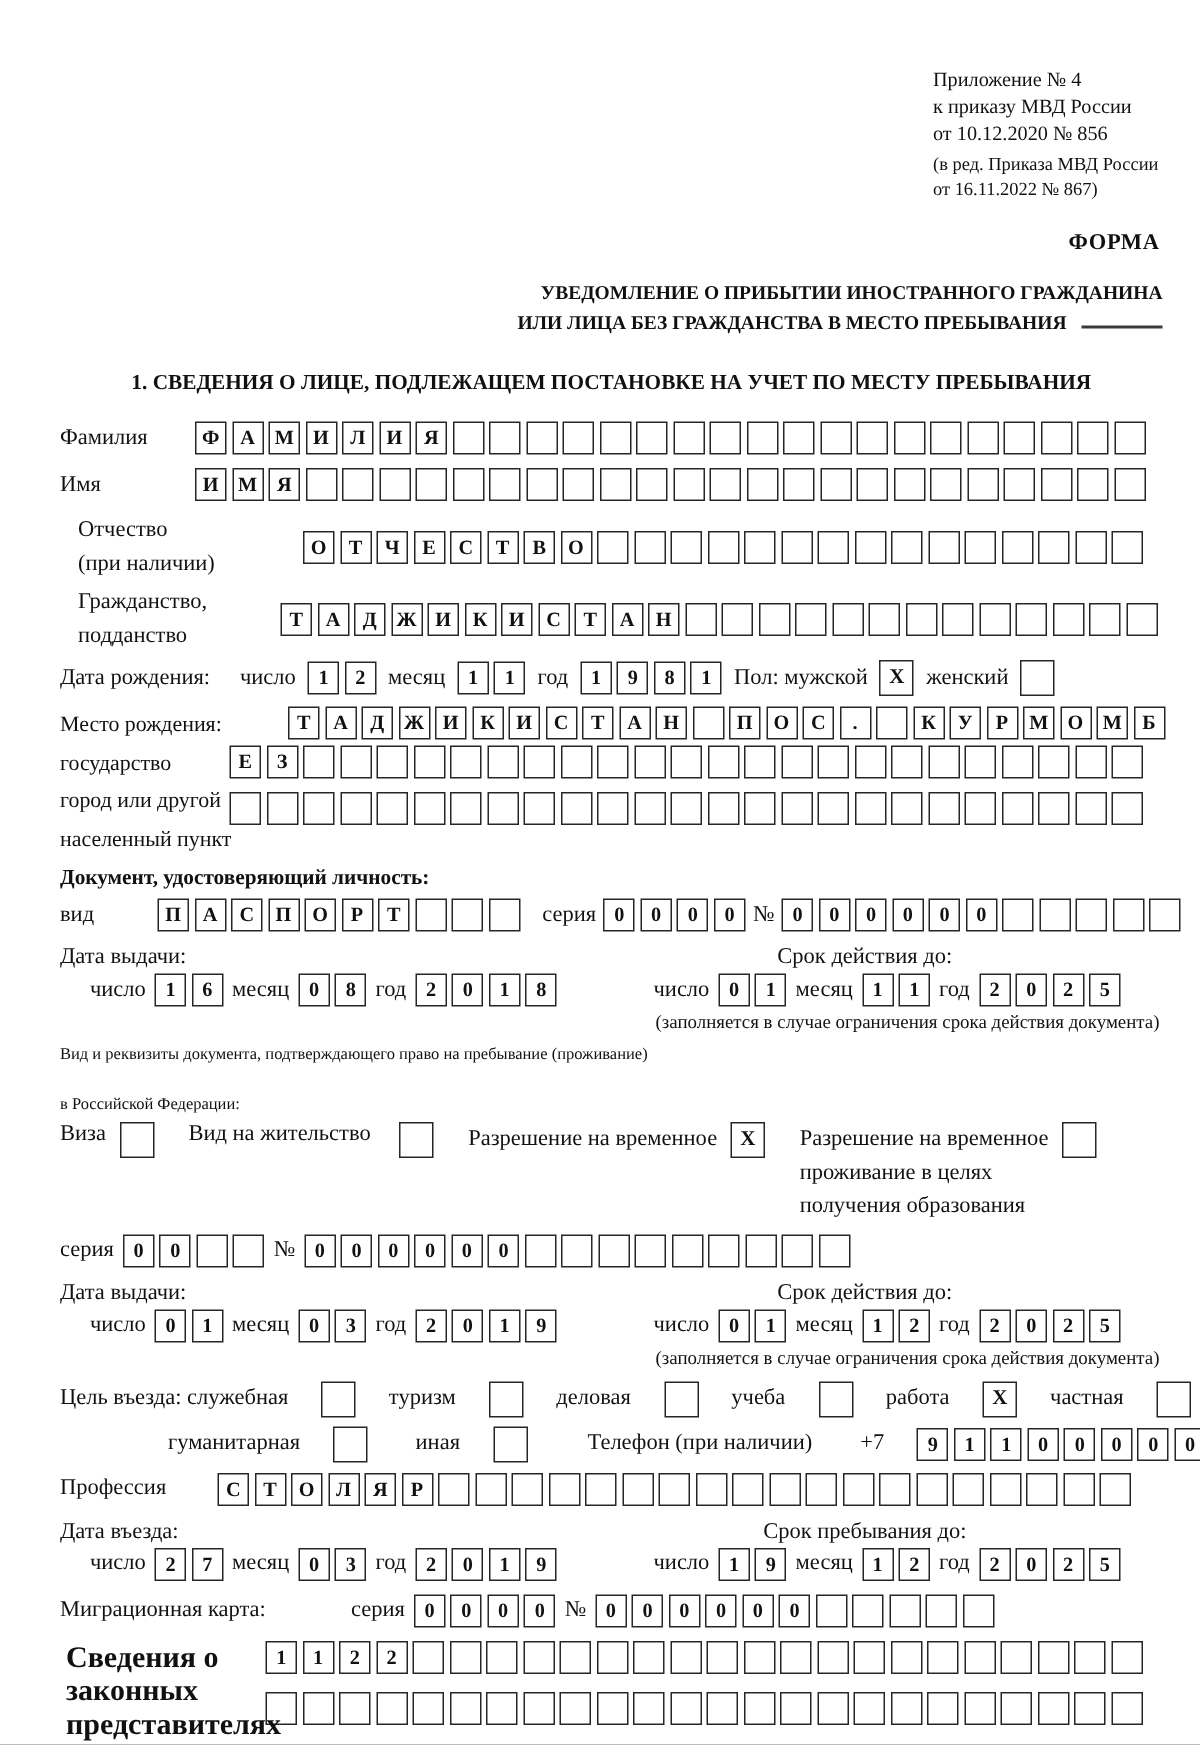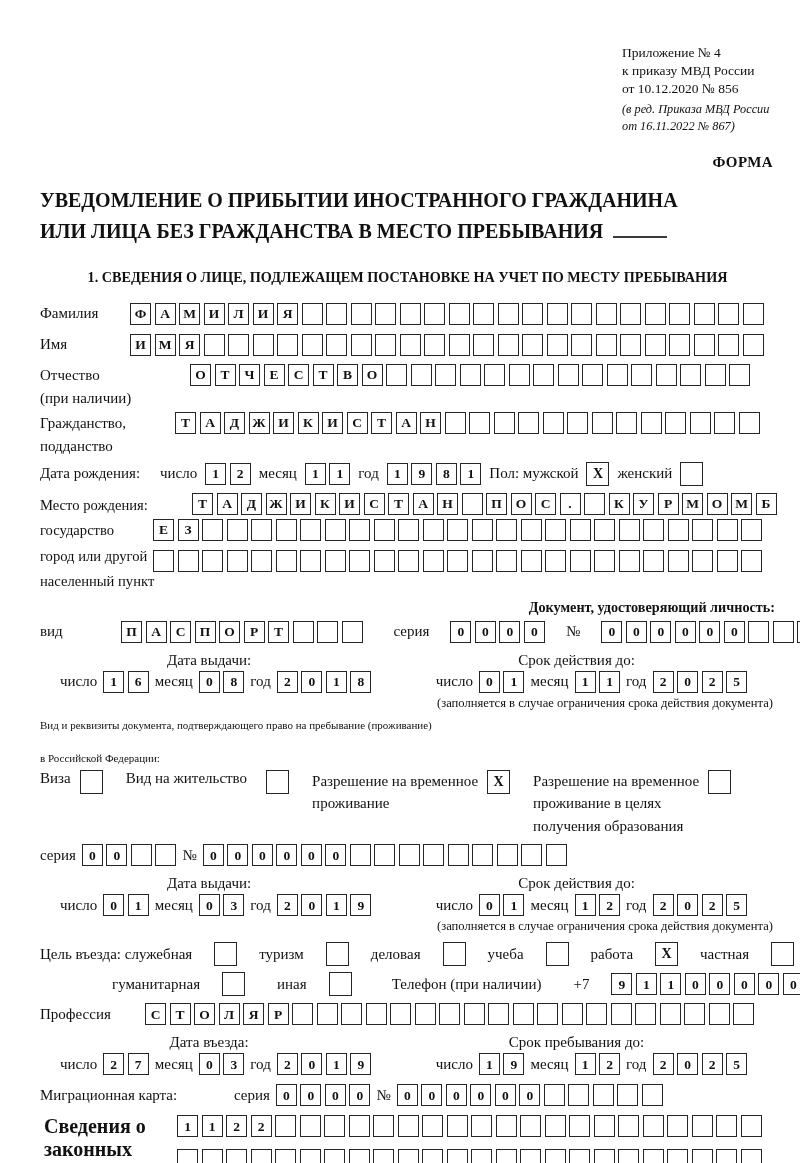--- a/index.html
+++ b/index.html
@@ -1,44 +1,44 @@
 <!DOCTYPE html>
 <html><head>
 <meta charset="utf-8">
 <style>
   * { margin:0; padding:0; box-sizing:border-box; }
   html,body { background:#888; }
   body { width:800px; margin:0 auto; font-family:"Liberation Serif","DejaVu Serif",serif; color:#111; }
   .page { width:800px; height:1163px; background:#fff; padding:44px 25px 2px 40px; position:relative; overflow:hidden; }
 
   .hdr { margin-left:582px; font-size:13.5px; line-height:1.32; }
-  .hdr .sub { font-size:12.3px; margin-top:4px;font-style:italic; }
+  .hdr .sub { font-size:12.3px; margin-top:4px; }
   .forma { text-align:right; font-weight:bold; font-size:15px; margin-top:20px; padding-right:2px; letter-spacing:.4px; }
 
-  .title { text-align:left; font-weight:bold; font-size:20px; line-height:1.55; margin-top:14px; }
+  .title { text-align:right; font-weight:bold; font-size:13px; line-height:1.55; margin-top:14px; }
   .blank-line { display:inline-block; width:54px; height:.85em; border-bottom:2.5px solid #3a3a3a; margin-left:10px; }
 
   .sec { text-align:center; font-weight:bold; font-size:14.2px; margin-top:22px; }
 
   .row { display:flex; align-items:center; margin-top:7px; min-height:24px; font-size:15px; }
-  .row.top { align-items:flex-start; }
+  .row.top { align-items:center;margin-left:12px; }
   .lbl { flex:none; font-size:15px; }
   .lbl2 { line-height:23px; }
-  .g4  { gap:21px; } .g5 { gap:22px; } .g6 { gap:6px; } .g8 { gap:8px; }
+  .g4  { gap:5px; } .g5 { gap:22px; } .g6 { gap:6px; } .g8 { gap:8px; }
 
   .boxes { display:flex; gap:3.5px; flex:none; }
   .cell { width:21px; height:22px; border:1.6px solid #262626; background:#fff; flex:none;
           display:flex; align-items:center; justify-content:center;
           font-weight:bold; font-size:13.5px; line-height:1; }
   .cb .cell { width:23px; height:24px; font-size:14px; }
 
-  .center-bold { text-align:right; font-weight:bold; font-size:14.2px; margin-top:8px; }
+  .center-bold { text-align:left; font-weight:bold; font-size:14.2px; margin-top:8px; }
 
   .dates-head { display:flex; margin-top:8px; font-size:15px; }
-  .dates-head .dh-l { width:46%; text-align:center; }
+  .dates-head .dh-l { width:46%; }
   .dates-head .dh-r { width:54%; text-align:center; }
   .dates-row { display:flex; margin-top:2px; }
   .dgroup { display:flex; align-items:center; gap:6px; font-size:15px; flex:none; }
   .dg-l { margin-left:20px; }
   .dg-r { margin-left:auto; margin-right:28px; }
   .note-r { text-align:right; font-size:12.6px; margin-top:3px; padding-right:2px; }
 
   .plain { font-size:11px; margin-top:8px; }
 
   .viza-row { display:flex; align-items:flex-start; gap:9px; margin-top:6px; font-size:15px; }
@@ -420,21 +420,20 @@
     <span class="lbl">Виза</span>
     <span class="boxes cb">
         <span class="cell"></span>
       </span>
     <span class="lbl ml14">Вид на жительство</span>
     <span class="boxes cb ml10">
         <span class="cell"></span>
       </span>
     <span class="multi ml14">
       <div>Разрешение на временное</div>
-      <div>проживание</div>
     </span>
     <span class="boxes cb">
         <span class="cell">X</span>
       </span>
     <span class="multi ml14">
       <div>Разрешение на временное</div>
       <div>проживание в целях</div>
       <div>получения образования</div>
     </span>
     <span class="boxes cb">

